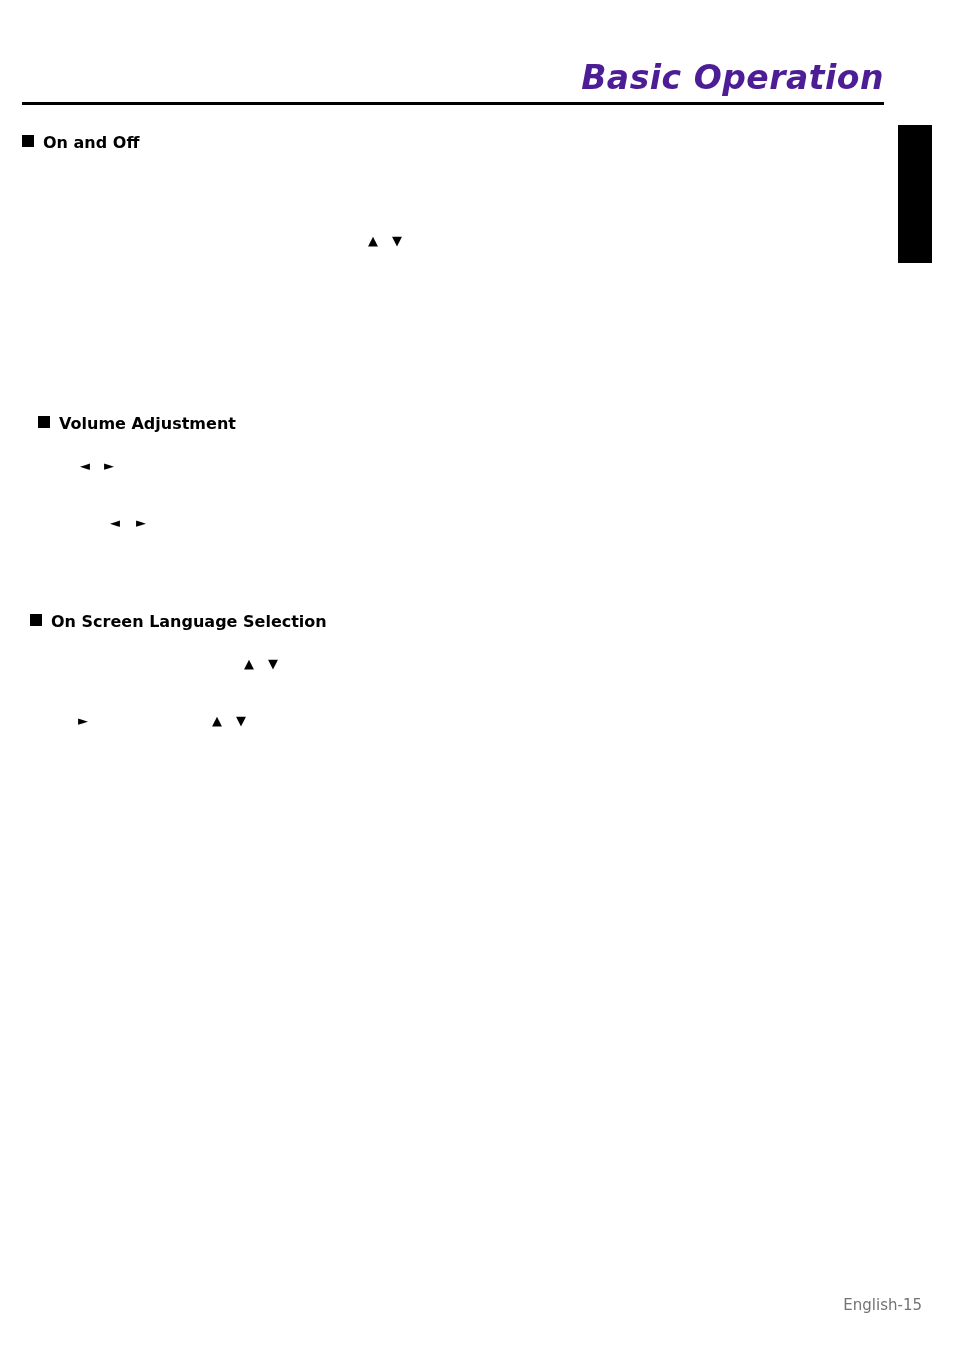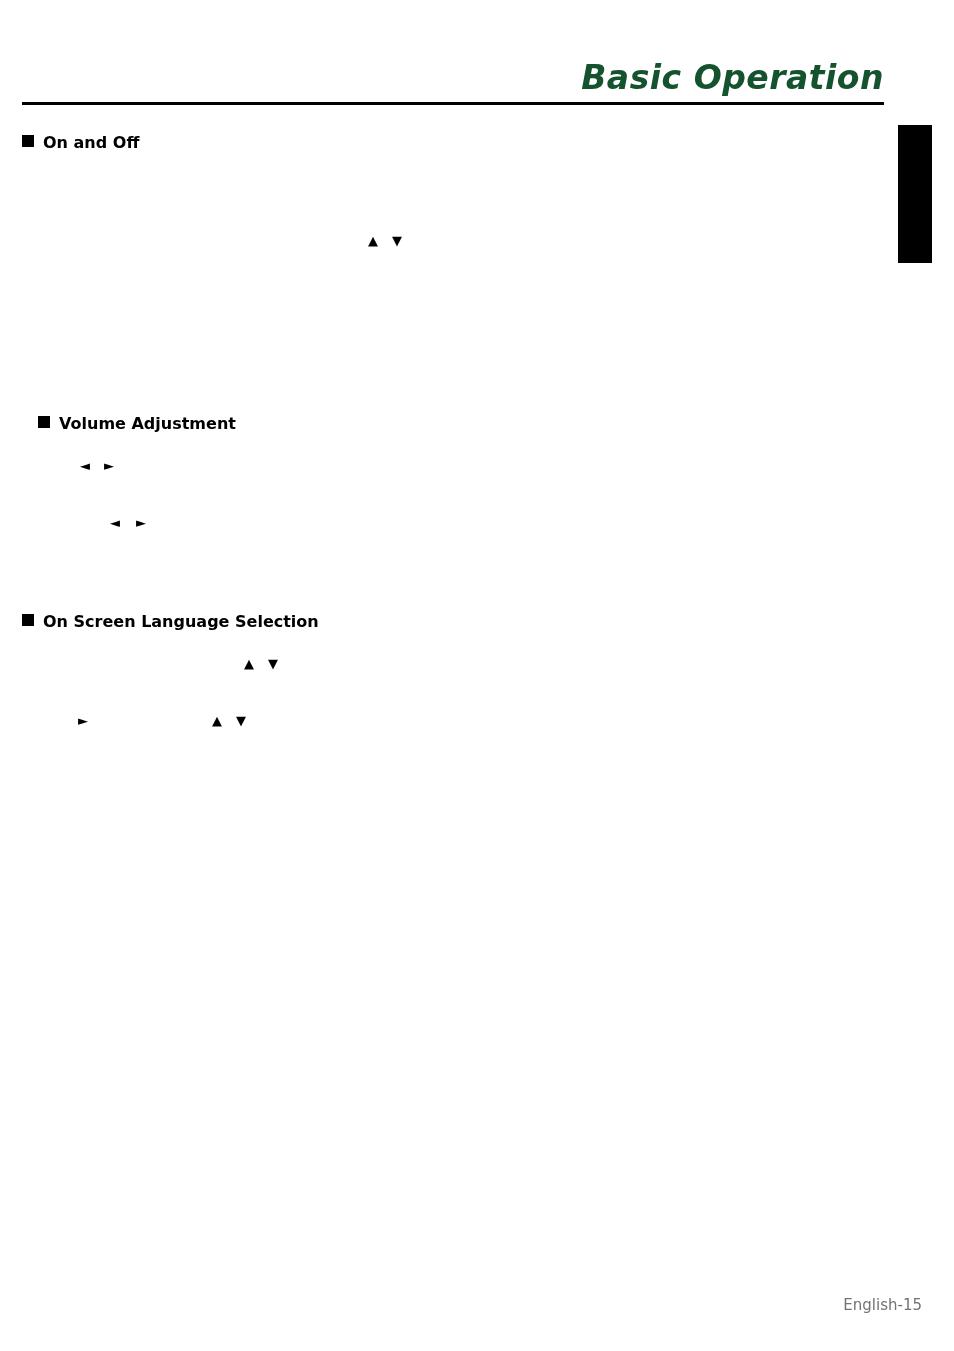--- a/index.html
+++ b/index.html
@@ -26,21 +26,21 @@
   }
   #header-title {
     position: absolute;
     right: 70px;
     top: 58px;
     font-family: "DejaVu Sans", sans-serif;
     font-size: 33px;
     font-weight: bold;
     font-style: italic;
     letter-spacing: 0.5px;
-    color: #14532d;
+    color: #4c1d95;
     white-space: nowrap;
   }
   #header-rule {
     position: absolute;
     left: 22px;
     top: 102px;
     width: 862px;
     height: 3px;
     background: #000000;
   }
@@ -67,21 +67,21 @@
   .section-bullet {
     display: inline-block;
     width: 12px;
     height: 12px;
     background: #000000;
     margin-right: 9px;
     vertical-align: 1px;
   }
   #heading-on-and-off { left: 22px; top: 133px; }
   #heading-volume     { left: 22px; top: 414px; padding-left: 16px; }
-  #heading-language   { left: 22px; top: 612px; }
+  #heading-language   { left: 30px; top: 612px; }
 
   
   .glyph-run {
     position: absolute;
     font-family: "DejaVu Sans", sans-serif;
     font-size: 13px;
     line-height: 1;
     color: #000000;
     white-space: nowrap;
   }

